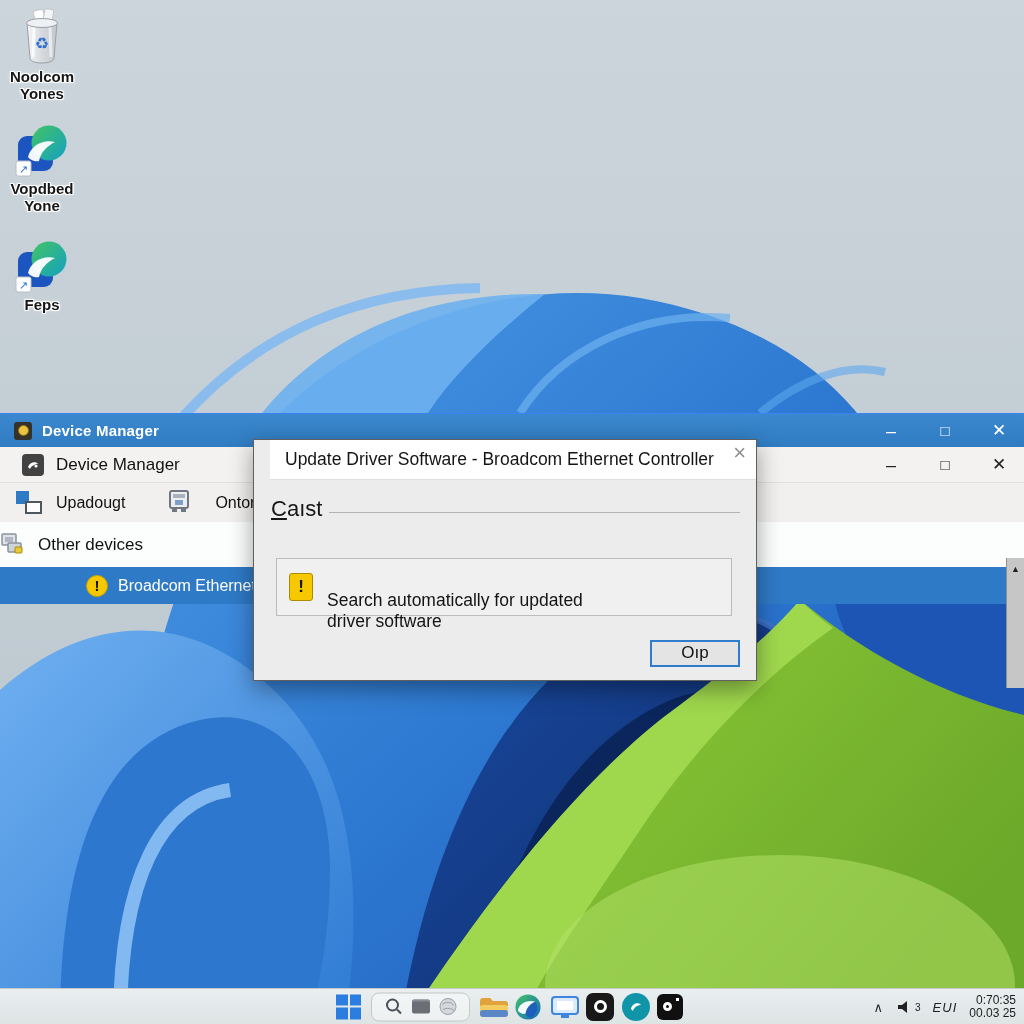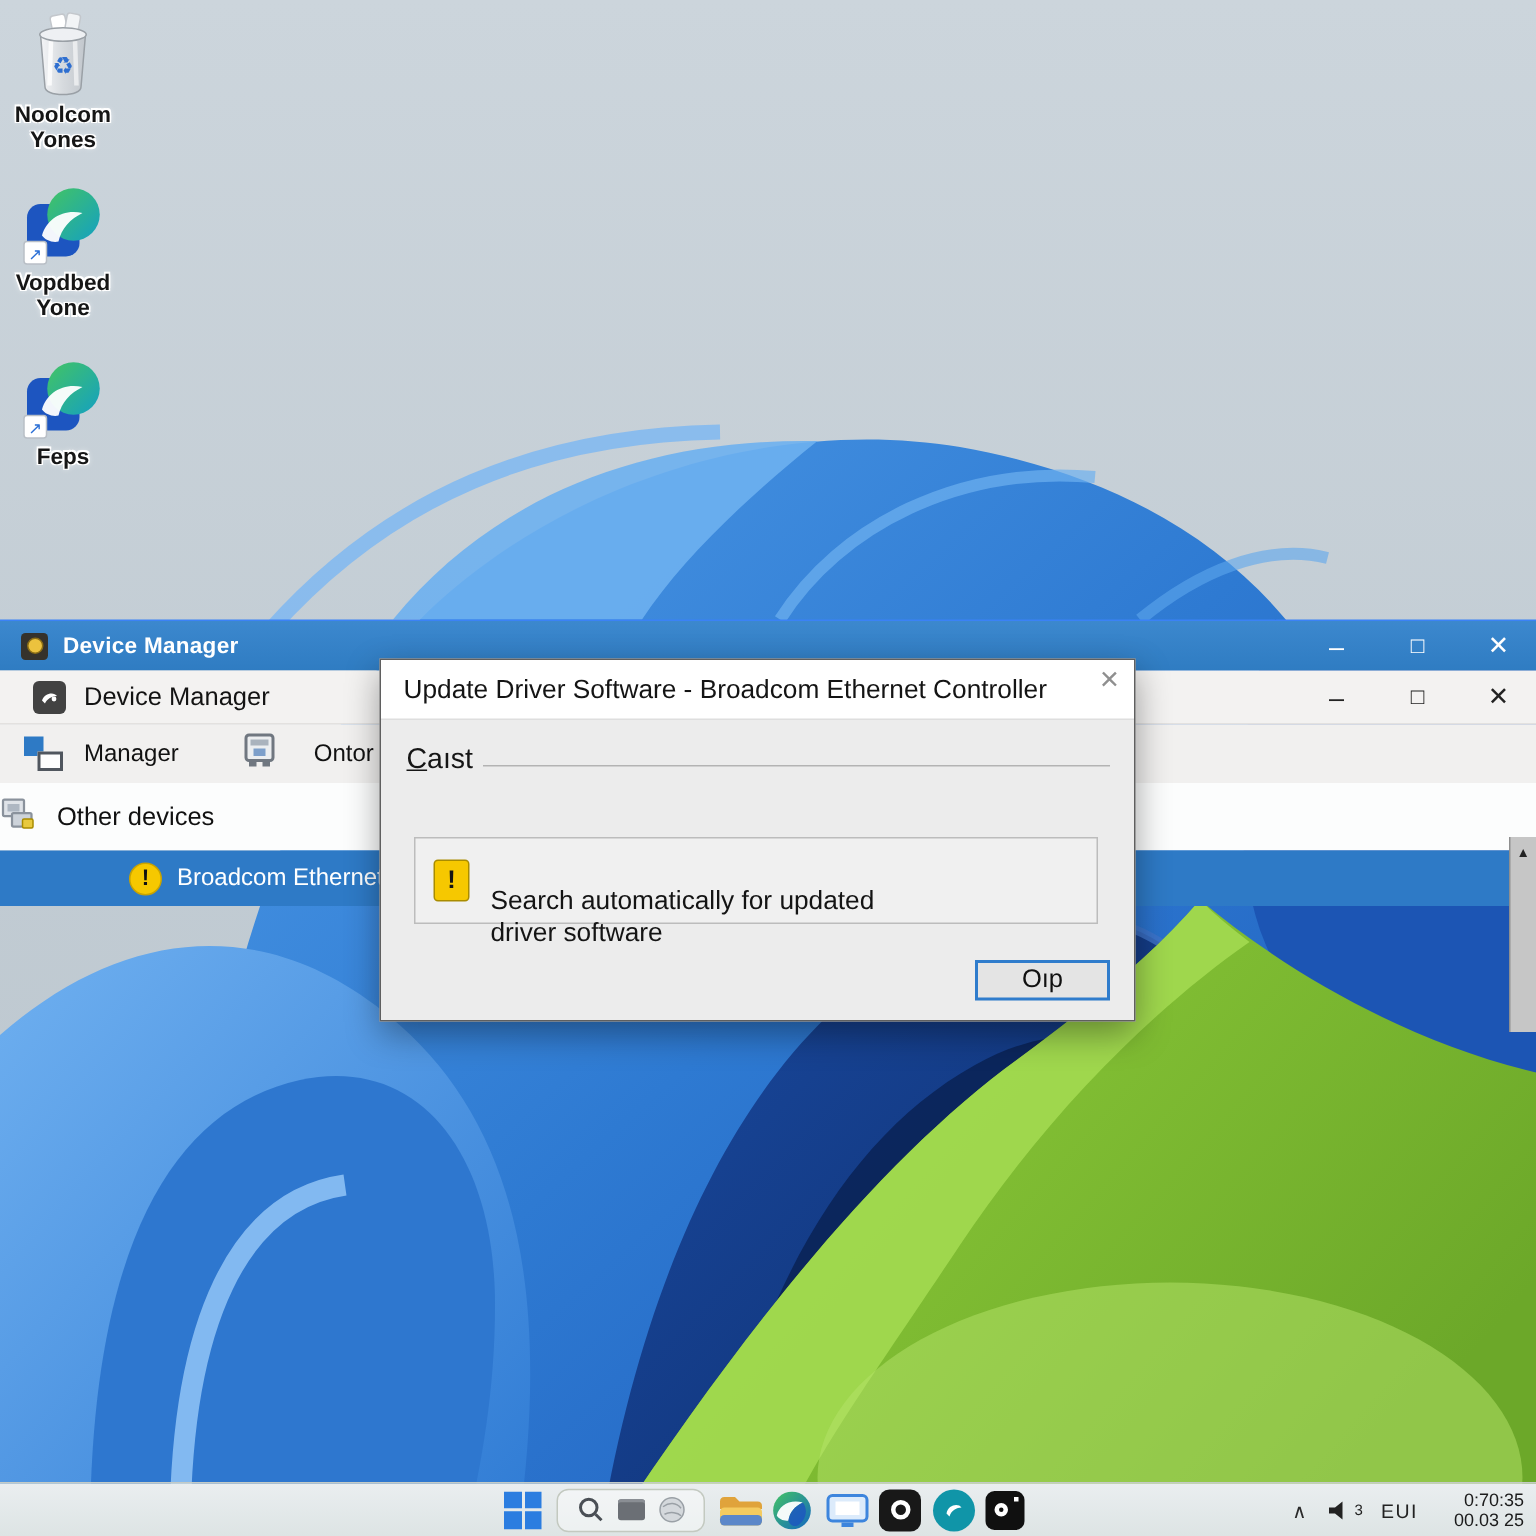--- a/index.html
+++ b/index.html
@@ -49,23 +49,23 @@
     color:#111; font-weight:bold; font-size:15px; display:flex; align-items:center; justify-content:center; flex:0 0 auto; }
 
   .dm-scroll { position:absolute; left:1006px; top:558px; width:18px; height:130px; background:#c6c6c6;
     border-left:1px solid #8f8f8f; z-index:3; text-align:center; cursor:pointer; }
   .dm-scroll span { font-size:9px; color:#222; line-height:14px; }
 
   
   .dialog { position:absolute; left:253px; top:439px; width:504px; height:242px; background:#ececec;
     border:1px solid #5f5f5f; box-shadow:0 8px 22px rgba(0,0,0,.38); z-index:4; }
   .dlg-title { height:40px; background:#fff; display:flex; align-items:center; padding:0 15px;
-    font-size:17.5px; color:#141414; white-space:nowrap; border-bottom:1px solid #dedede; }
+    font-size:17.5px; color:#141414; white-space:nowrap; border-bottom:1px solid #dedede;margin-left:16px; }
   .dlg-close { position:absolute; top:2px; right:10px; font-size:22px; color:#8f8f8f; cursor:pointer; line-height:22px; }
-  .dlg-group { position:absolute; left:17px; right:16px; top:56px; display:flex; align-items:center; font-size:19px; color:#161616; }
+  .dlg-group { position:absolute; left:17px; right:16px; top:56px; display:flex; align-items:center; font-size:22px; color:#161616; }
   .dlg-group .u { text-decoration:underline; }
   .dlg-group .rule { flex:1; height:1px; background:#b3b3b3; margin-left:7px; margin-top:7px; }
   .option-box { position:absolute; left:22px; top:118px; width:456px; height:58px; border:1px solid #bcbcbc;
     background:#f0f0f0; display:flex; align-items:center; padding:0 12px; gap:14px; cursor:pointer; }
   .warn-square { width:24px; height:28px; background:#f6c800; border:1px solid #a98c00; border-radius:3px;
     color:#141414; font-weight:bold; font-size:17px; display:flex; align-items:center; justify-content:center; flex:0 0 auto; }
   .option-text { font-size:17.5px; line-height:21px; color:#141414;margin-top:47px; }
   .dlg-row2 { position:absolute; left:48px; right:16px; top:198px; height:30px; display:flex; align-items:center; }
   .browse-text { font-size:18px; color:#141414; cursor:pointer; }
   .ok-btn { margin-left:auto; width:90px; height:27px; background:#e4e4e4; border:2px solid #2f7ccc;
@@ -82,21 +82,21 @@
   .tb-cam { width:28px; height:28px; border-radius:7px; background:#181818; display:flex; align-items:center; justify-content:center; }
   .tb-cam i { width:13px; height:13px; border:3.5px solid #fff; border-radius:50%; }
   .tb-cam2 { width:26px; height:26px; border-radius:6px; background:#101010; position:relative; }
   .tb-cam2 i { position:absolute; left:6px; top:8px; width:9px; height:9px; border:3px solid #fff; border-radius:50%; }
   .tb-cam2 b { position:absolute; right:4px; top:4px; width:3px; height:3px; background:#fff; }
 
   .tray { position:absolute; right:0; top:0; height:36px; display:flex; align-items:center; }
   .tray-chevron { font-size:13px; color:#2a2a2a; margin-right:14px; cursor:pointer; }
   .tray-vol { display:flex; align-items:center; margin-right:12px; cursor:pointer; }
   .tray-vol span { font-size:10px; color:#222; margin-left:1px; }
-  .tray-lang { font-size:13px; color:#222; margin-right:24px; cursor:pointer; letter-spacing:1px; }
+  .tray-lang { font-size:13px; color:#222; margin-right:12px; cursor:pointer; letter-spacing:1px;font-style:italic; }
   .tray-clock { text-align:right; font-size:12px; line-height:13px; color:#1c1c1c; padding-right:8px; cursor:pointer; }
 
   
   .dm-appicon { width:18px; height:18px; background:#35322c; border-radius:3px; display:flex; align-items:center; justify-content:center; flex:0 0 auto; }
   .dm-appicon i { width:11px; height:11px; border-radius:50%; background:#ecc23e; border:1px solid #8a6d16; }
   .dm-mbicon { width:22px; height:22px; background:#424242; border-radius:4px; display:flex; align-items:center; justify-content:center; flex:0 0 auto; }
   .tb-teal { width:28px; height:28px; border-radius:50%; background:#1095a8; display:flex; align-items:center; justify-content:center; }
 </style>
 </head>
 <body>
@@ -239,21 +239,21 @@
         <span class="wc-max">□</span>
         <span class="wc-close">✕</span>
       </span>
     </div>
 
     <div class="dm-toolbar">
       <span style="position:relative;width:26px;height:23px;flex:0 0 auto;">
         <span style="position:absolute;left:0;top:0;width:13px;height:13px;background:#2e7ac5;"></span>
         <span style="position:absolute;right:0;bottom:0;width:17px;height:13px;background:#fdfdfd;border:2px solid #50565e;"></span>
       </span>
-      <span class="lbl lbl1">Manager</span>
+      <span class="lbl lbl1">Upadougt</span>
       <span class="icon2" style="flex:0 0 auto;">
         <svg width="24" height="24" viewBox="0 0 24 24">
           <rect x="3" y="2" width="18" height="17" rx="2" fill="#eceef0" stroke="#707780" stroke-width="2"></rect>
           <rect x="6" y="5" width="12" height="4" fill="#aab3bd"></rect>
           <rect x="8" y="11" width="8" height="5" fill="#7d9fca"></rect>
           <rect x="5" y="20" width="5" height="3" fill="#707780"></rect>
             <rect x="14" y="20" width="5" height="3" fill="#707780"></rect>
         </svg>
       </span>
       <span class="lbl lbl2">Ontor</span>

